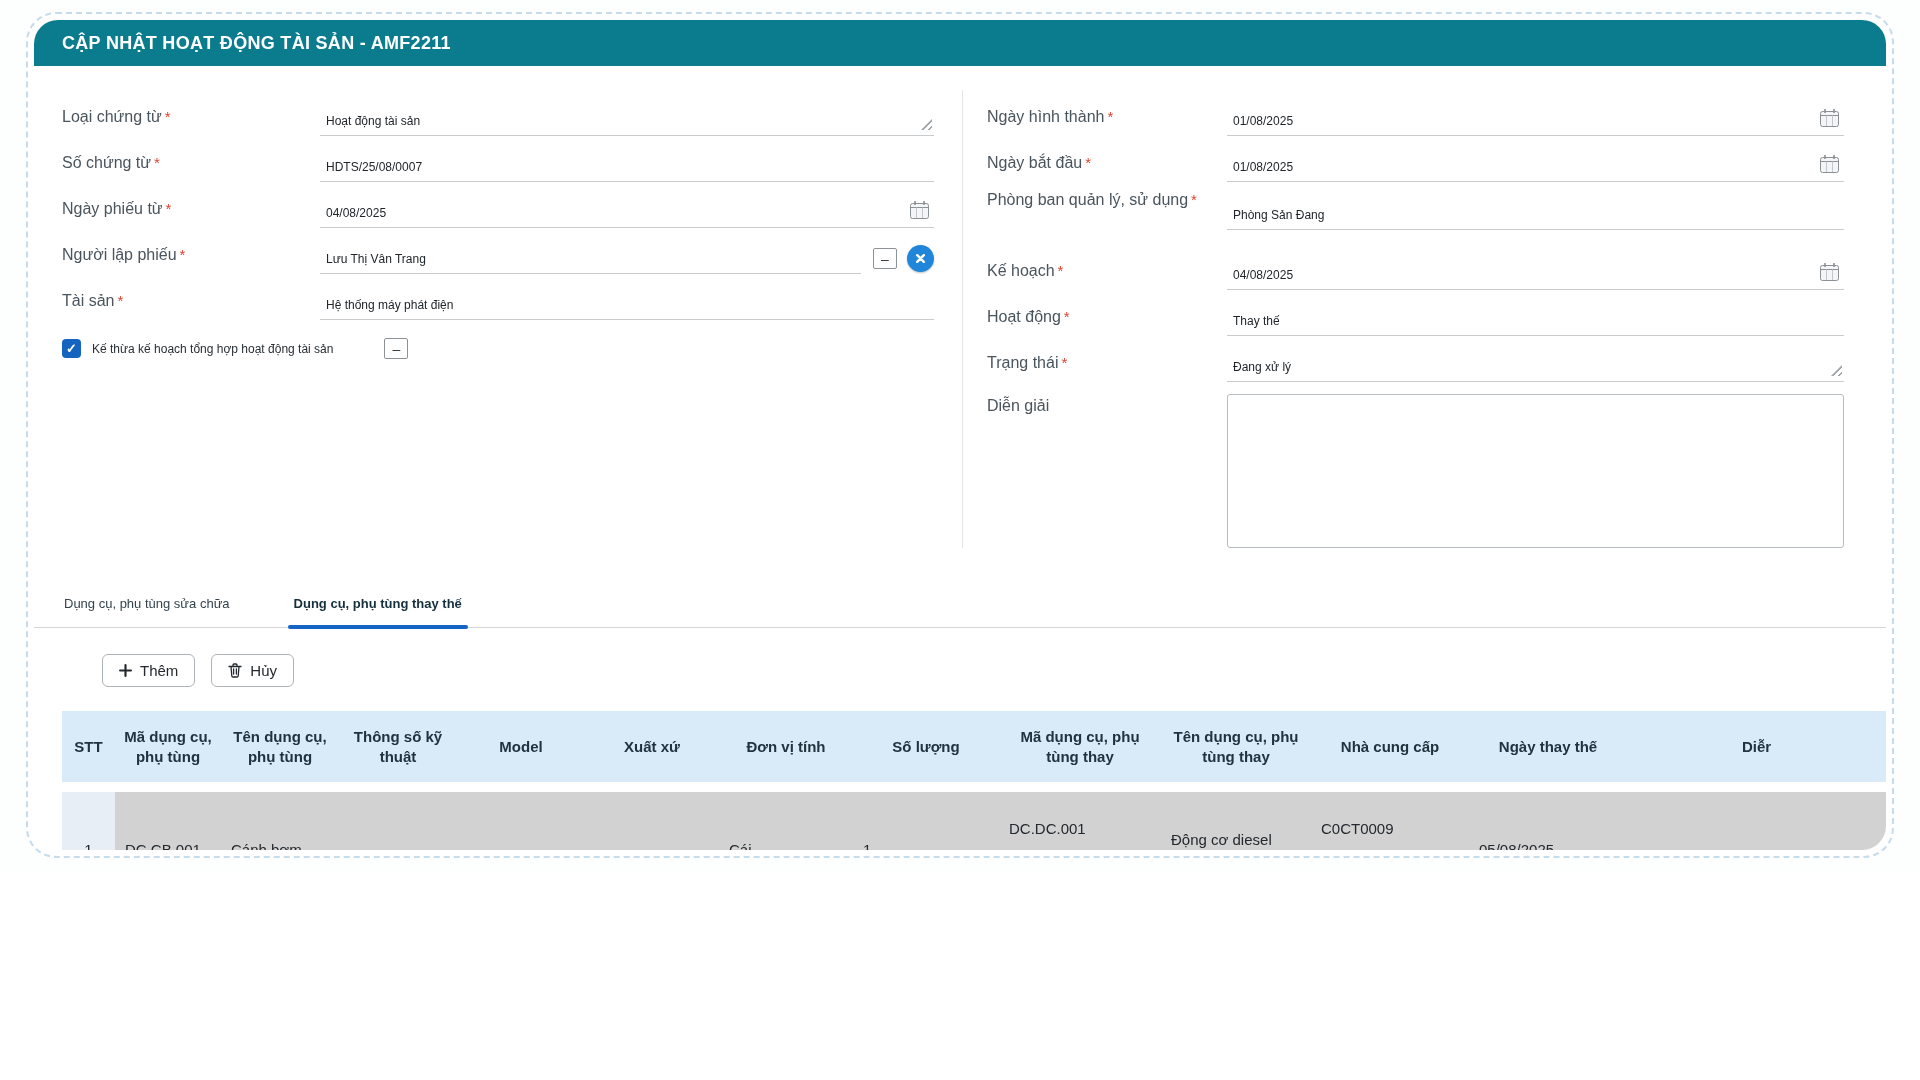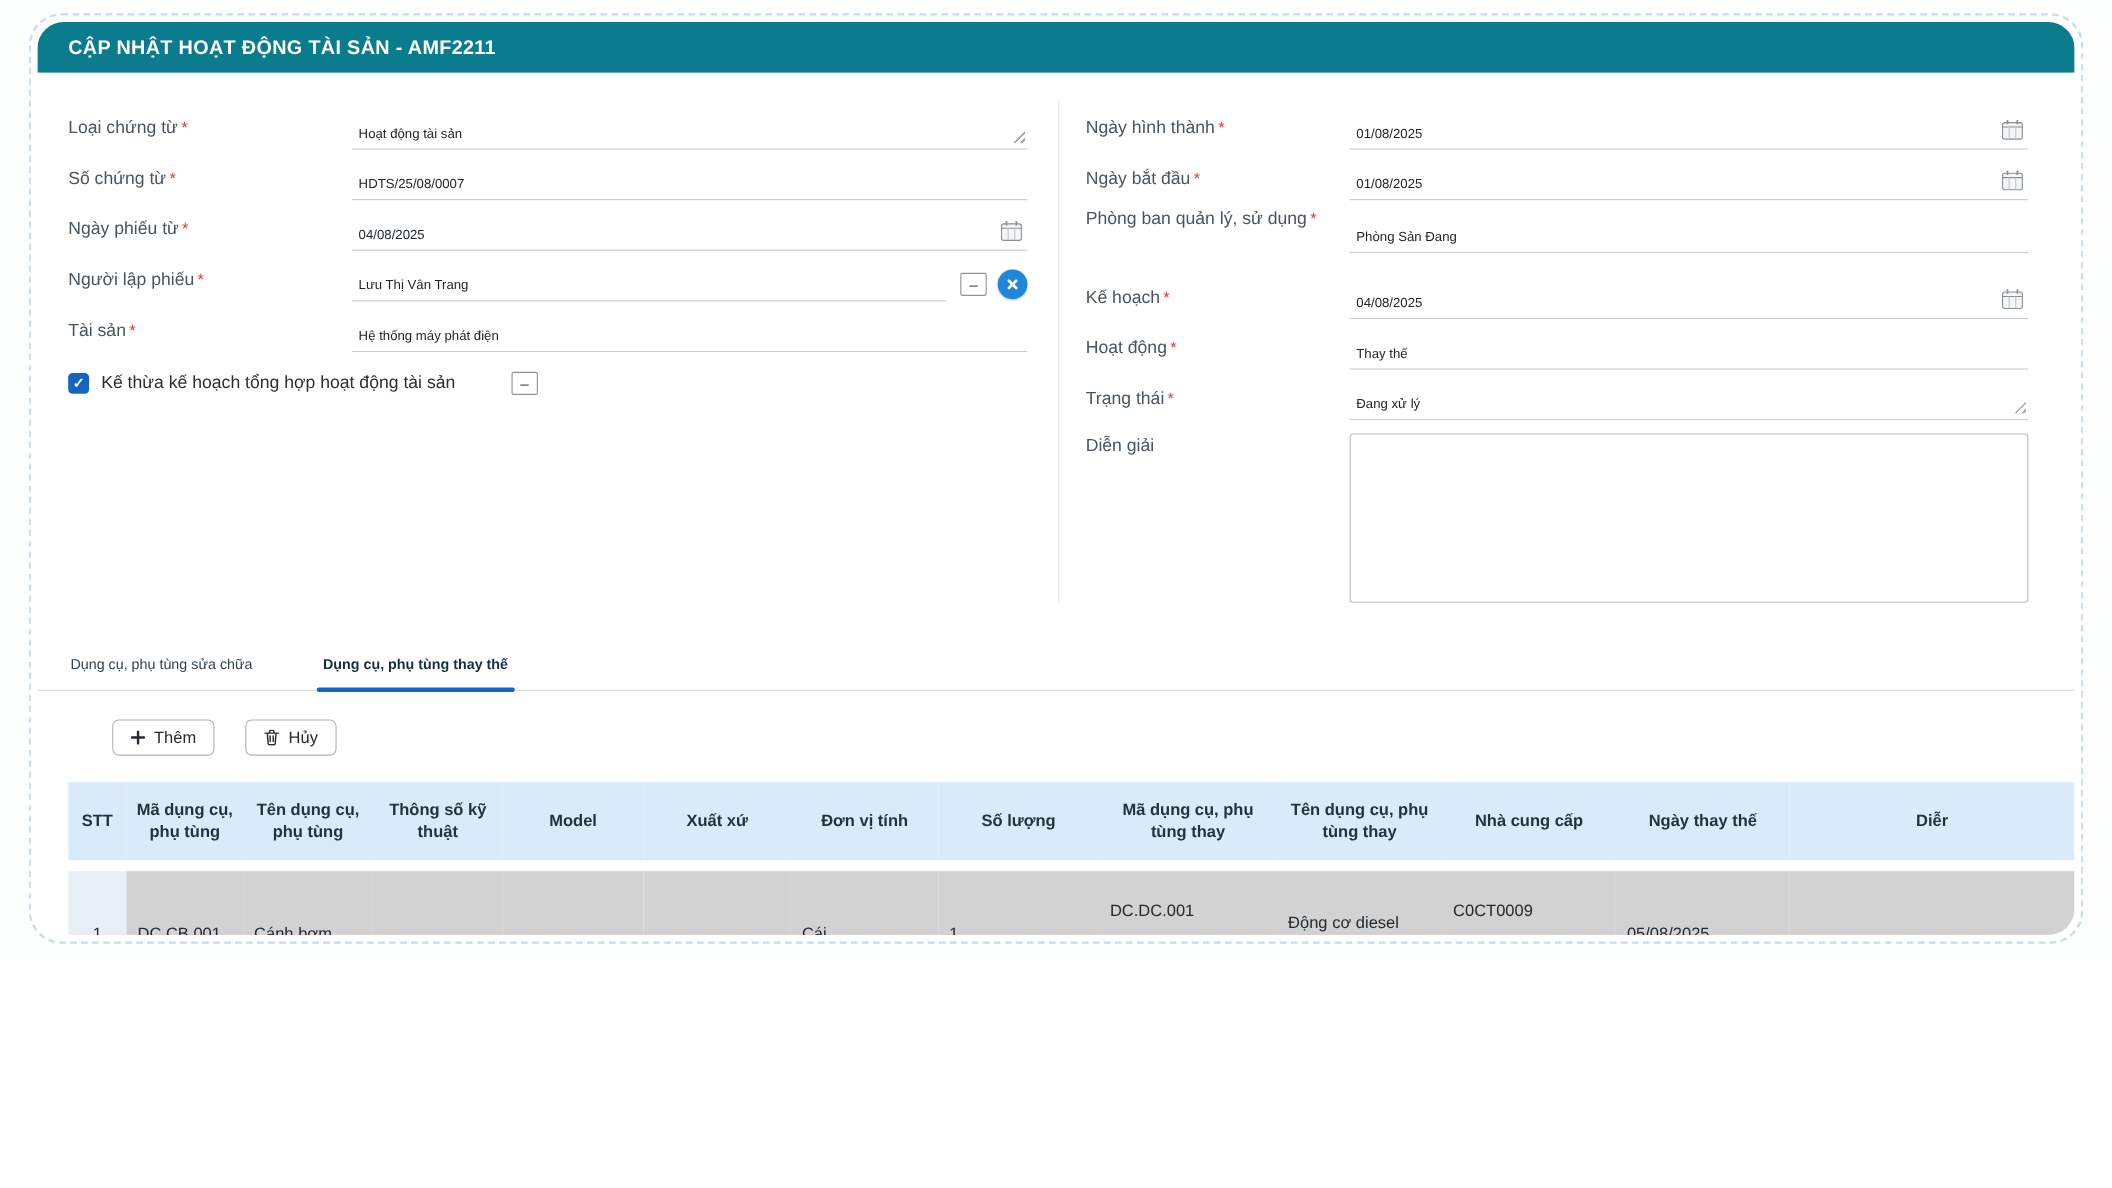--- a/index.html
+++ b/index.html
@@ -30,29 +30,29 @@
 
   .lookup{display:inline-flex;align-items:center;justify-content:center;width:24px;height:21px;border:1px solid #8d9297;border-radius:2px;background:#fff;font-size:14px;color:#3b4045;cursor:pointer;padding:0;line-height:1;}
   .xbtn{width:27px;height:27px;border-radius:50%;border:none;background:#1f86da;display:inline-flex;align-items:center;justify-content:center;cursor:pointer;box-shadow:0 1px 2px rgba(0,0,0,.25);padding:0;}
   .fld-widgets{display:flex;align-items:center;gap:10px;margin-left:12px;padding-bottom:2px;}
 
   .memo-box{flex:1;height:152px;border:1px solid #b6bcc2;border-radius:3px;background:#fff;margin-top:2px;}
 
   .checkbox-row{display:flex;align-items:center;margin-top:18px;gap:11px;}
   .checkbox{width:19px;height:19px;border-radius:4px;background:#1565c0;display:inline-flex;align-items:center;justify-content:center;color:#fff;font-size:13px;font-weight:bold;cursor:pointer;}
   .checkbox::after{content:"✓";}
-  .cb-label{font-size:16px;color:#272f36;}
+  .cb-label{font-size:12px;color:#272f36;}
   .checkbox-row .lookup{margin-left:40px;}
 
   .tabs{display:flex;gap:60px;margin-top:42px;padding-left:28px;border-bottom:1px solid #d4d7da;position:relative;}
   .tab{position:relative;padding:6px 2px 16px 2px;font-size:13px;color:#33434e;cursor:pointer;}
   .tab.active{font-weight:bold;color:#15303d;}
   .tab.active::after{content:"";position:absolute;left:-4px;right:-4px;bottom:-2px;height:4px;background:#1464c4;border-radius:2px;}
 
-  .toolbar{display:flex;gap:28px;margin:26px 0 0 28px;padding-left:40px;}
+  .toolbar{display:flex;gap:16px;margin:26px 0 0 28px;padding-left:40px;}
   .tbtn{display:inline-flex;align-items:center;gap:8px;background:#fff;border:1px solid #aeb3b8;border-radius:6px;padding:7px 16px;font-size:15px;color:#23292e;cursor:pointer;font-family:inherit;}
 
   .table-wrap{margin:14px 17px 0 28px;overflow:hidden;width:calc(100% - 28px);}
   table{border-collapse:separate;border-spacing:0 10px;width:100%;table-layout:fixed;}
   thead th{background:#d9ebf8;font-size:15px;font-weight:bold;color:#21333f;text-align:center;vertical-align:middle;padding:16px 6px;line-height:1.3;}
   tbody td{background:#d2d2d2;font-size:15px;color:#23292e;padding:10px 10px;vertical-align:middle;height:96px;line-height:1.35;word-wrap:break-word;}
   tbody td.stt{background:#e8eef5;text-align:center;}
   td .cellstack{display:flex;flex-direction:column;gap:20px;}
   td .cellstack .lookup{align-self:flex-end;margin-right:6px;background:#fff;}
   th,td{overflow:hidden;}

